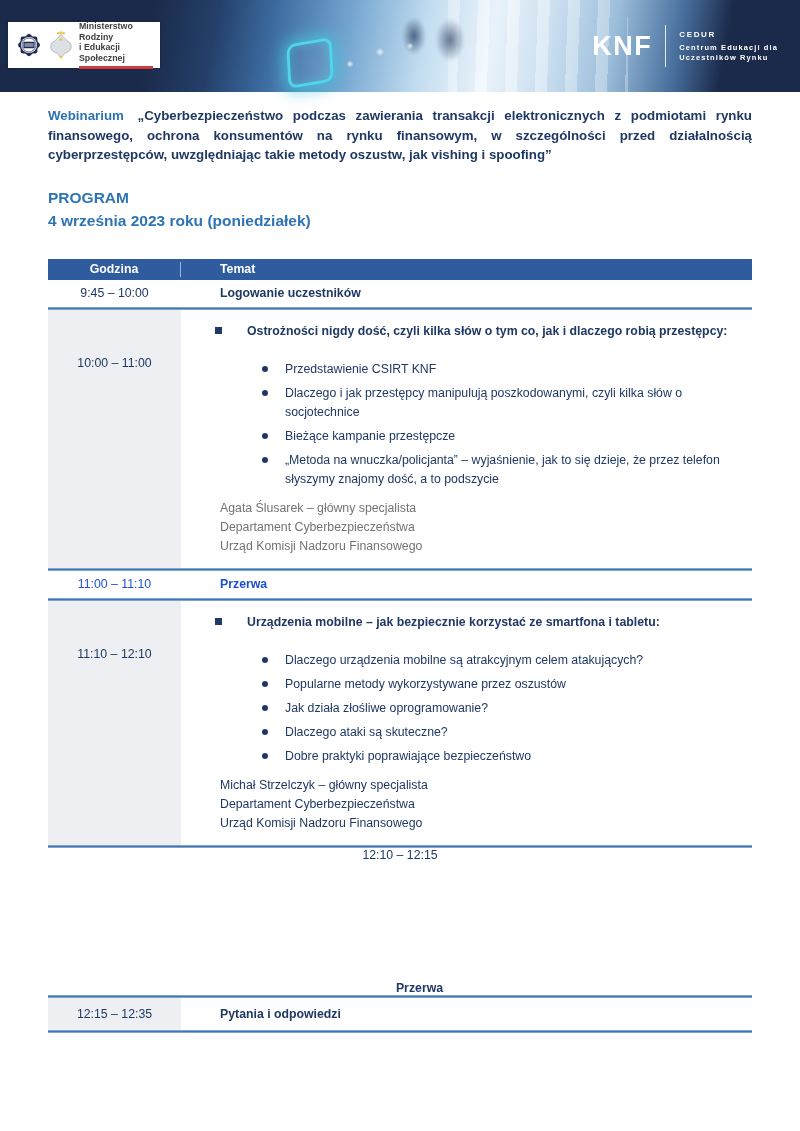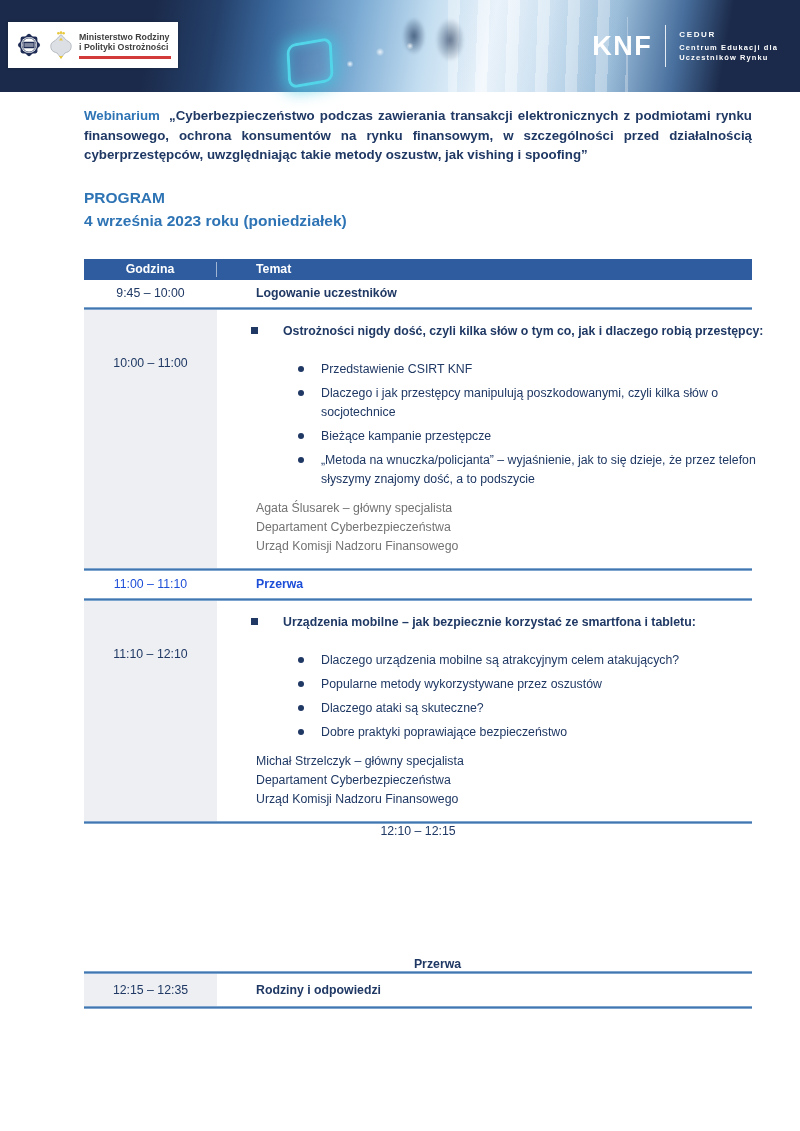--- a/index.html
+++ b/index.html
@@ -22,36 +22,36 @@
     filter:blur(1px);}
   .glow-cube{position:absolute;left:287px;top:41px;width:40px;height:38px;
     border:3px solid #52d5e8;border-radius:9px;transform:rotate(-10deg) skewX(-7deg);
     box-shadow:0 0 16px 4px rgba(64,200,225,.75), inset 0 0 10px rgba(64,200,225,.55);z-index:2;}
   .mini-glyphs{position:absolute;left:338px;top:38px;width:90px;height:40px;z-index:2;
     background:
       radial-gradient(circle 5px at 12px 26px, rgba(255,255,255,.85), rgba(255,255,255,0) 70%),
       radial-gradient(circle 6px at 42px 14px, rgba(255,255,255,.8), rgba(255,255,255,0) 70%),
       radial-gradient(circle 5px at 72px 8px, rgba(255,255,255,.75), rgba(255,255,255,0) 70%);}
 
-  .ministry-box{position:absolute;left:8px;top:22px;width:170px;height:46px;background:#fff;
+  .ministry-box{position:absolute;left:8px;top:22px;width:152px;height:46px;background:#fff;
     display:flex;align-items:center;gap:5px;padding:0 7px;box-sizing:border-box;z-index:3;
     box-shadow:0 0 3px rgba(0,0,0,.25);}
   .badge-wrap{flex:0 0 28px;height:28px;}
   .eagle-wrap{flex:0 0 26px;height:32px;}
   .ministry-text{flex:1;font-size:8.8px;font-weight:700;color:#3f3f3f;line-height:10.5px;}
   .red-bar{height:3px;margin-top:3px;width:100%;}
 
   .knf-box{position:absolute;right:22px;top:0;height:100%;display:flex;align-items:center;z-index:3;}
   .knf-word{font-size:27px;font-weight:700;color:#fff;letter-spacing:1.5px;}
   .knf-div{width:1px;height:42px;background:rgba(255,255,255,.85);margin:0 13px;}
   .cedur{color:#fff;font-size:7.5px;letter-spacing:1.1px;line-height:9.5px;font-weight:700;}
   .cedur-acr{font-size:8px;letter-spacing:1.6px;margin-bottom:4px;}
 
   
-  .content{padding:0 48px;margin-left:36px;}
+  .content{padding:0 48px;}
   .intro{margin:14px 0 0;font-size:13.3px;font-weight:700;line-height:19.5px;
     text-align:justify;color:#1F3864;}
   .wlabel{margin-right:4px;}
   .prog{margin:21px 0 0;font-size:15.5px;line-height:23px;font-weight:700;}
   .prog.date{margin:0;}
 
   
   .agenda{margin-top:27px;}
   .thead{display:flex;align-items:center;height:21px;color:#fff;font-size:12.3px;font-weight:700;}
   .th-time{width:132px;text-align:center;}
@@ -102,21 +102,21 @@
           <circle cx="16" cy="5" r="2" fill="#e8c83c"></circle>
           <circle cx="20" cy="4" r="2" fill="#e8c83c"></circle>
           <circle cx="24" cy="5" r="2" fill="#e8c83c"></circle>
           <path d="M20 7 C15 11 13 16 8 18 C4 20 3 26 6 31 C10 36 14 33 16 38 L20 43 L24 38 C26 33 30 36 34 31 C37 26 36 20 32 18 C27 16 25 11 20 7 Z" fill="#dcdfe4" stroke="#a8aeb6" stroke-width="1.2"></path>
           <path d="M20 12 L17 16 L23 16 Z" fill="#e8c83c"></path>
           <path d="M17 40 L23 40 L20 45 Z" fill="#e8c83c"></path>
         </svg>
       </span>
       <div class="ministry-text">
         <div>Ministerstwo Rodziny</div>
-        <div>i Polityki Ostrożności</div>
+        <div>i Edukacji Społecznej</div>
         <div class="red-bar" style="background: rgb(210, 58, 58);"></div>
       </div>
     </div>
 
     <div class="knf-box">
       <span class="knf-word">KNF</span>
       <span class="knf-div"></span>
       <div class="cedur">
         <div class="cedur-acr">CEDUR</div>
         <div>Centrum Edukacji dla</div>
@@ -197,20 +197,24 @@
           <div class="b-item first">
             <span class="dot" style="background: rgb(31, 56, 100);"></span>
             <span class="b-text">Dlaczego urządzenia mobilne są atrakcyjnym celem atakujących?</span>
           </div>
           <div class="b-item">
             <span class="dot" style="background: rgb(31, 56, 100);"></span>
             <span class="b-text">Popularne metody wykorzystywane przez oszustów</span>
           </div>
           <div class="b-item">
             <span class="dot" style="background: rgb(31, 56, 100);"></span>
+            <span class="b-text">Jak działa złośliwe oprogramowanie?</span>
+          </div>
+          <div class="b-item">
+            <span class="dot" style="background: rgb(31, 56, 100);"></span>
             <span class="b-text">Dlaczego ataki są skuteczne?</span>
           </div>
           <div class="b-item">
             <span class="dot" style="background: rgb(31, 56, 100);"></span>
             <span class="b-text">Dobre praktyki poprawiające bezpieczeństwo</span>
           </div>
           <div class="speaker" style="color: rgb(31, 56, 100);">
             <div>Michał Strzelczyk – główny specjalista</div>
             <div>Departament Cyberbezpieczeństwa</div>
             <div>Urząd Komisji Nadzoru Finansowego</div>
@@ -220,19 +224,19 @@
       <div class="sep"></div>
 
       <div class="row simple" style="color: rgb(31, 56, 100); flex-direction: column;">
         <div class="tcell">12:10 – 12:15</div>
         <div class="topic-bold">Przerwa</div>
       </div>
       <div class="sep"></div>
 
       <div class="row simple tall" style="color: rgb(31, 56, 100);">
         <div class="tcell gray" style="align-self: stretch; display: flex; align-items: center; justify-content: center; background: rgb(237, 239, 242);">12:15 – 12:35</div>
-        <div class="topic-bold">Rodziny i odpowiedzi</div>
+        <div class="topic-bold">Pytania i odpowiedzi</div>
       </div>
       <div class="sep"></div>
 
     </section>
   </main>
 </div>
 
 </body></html>

